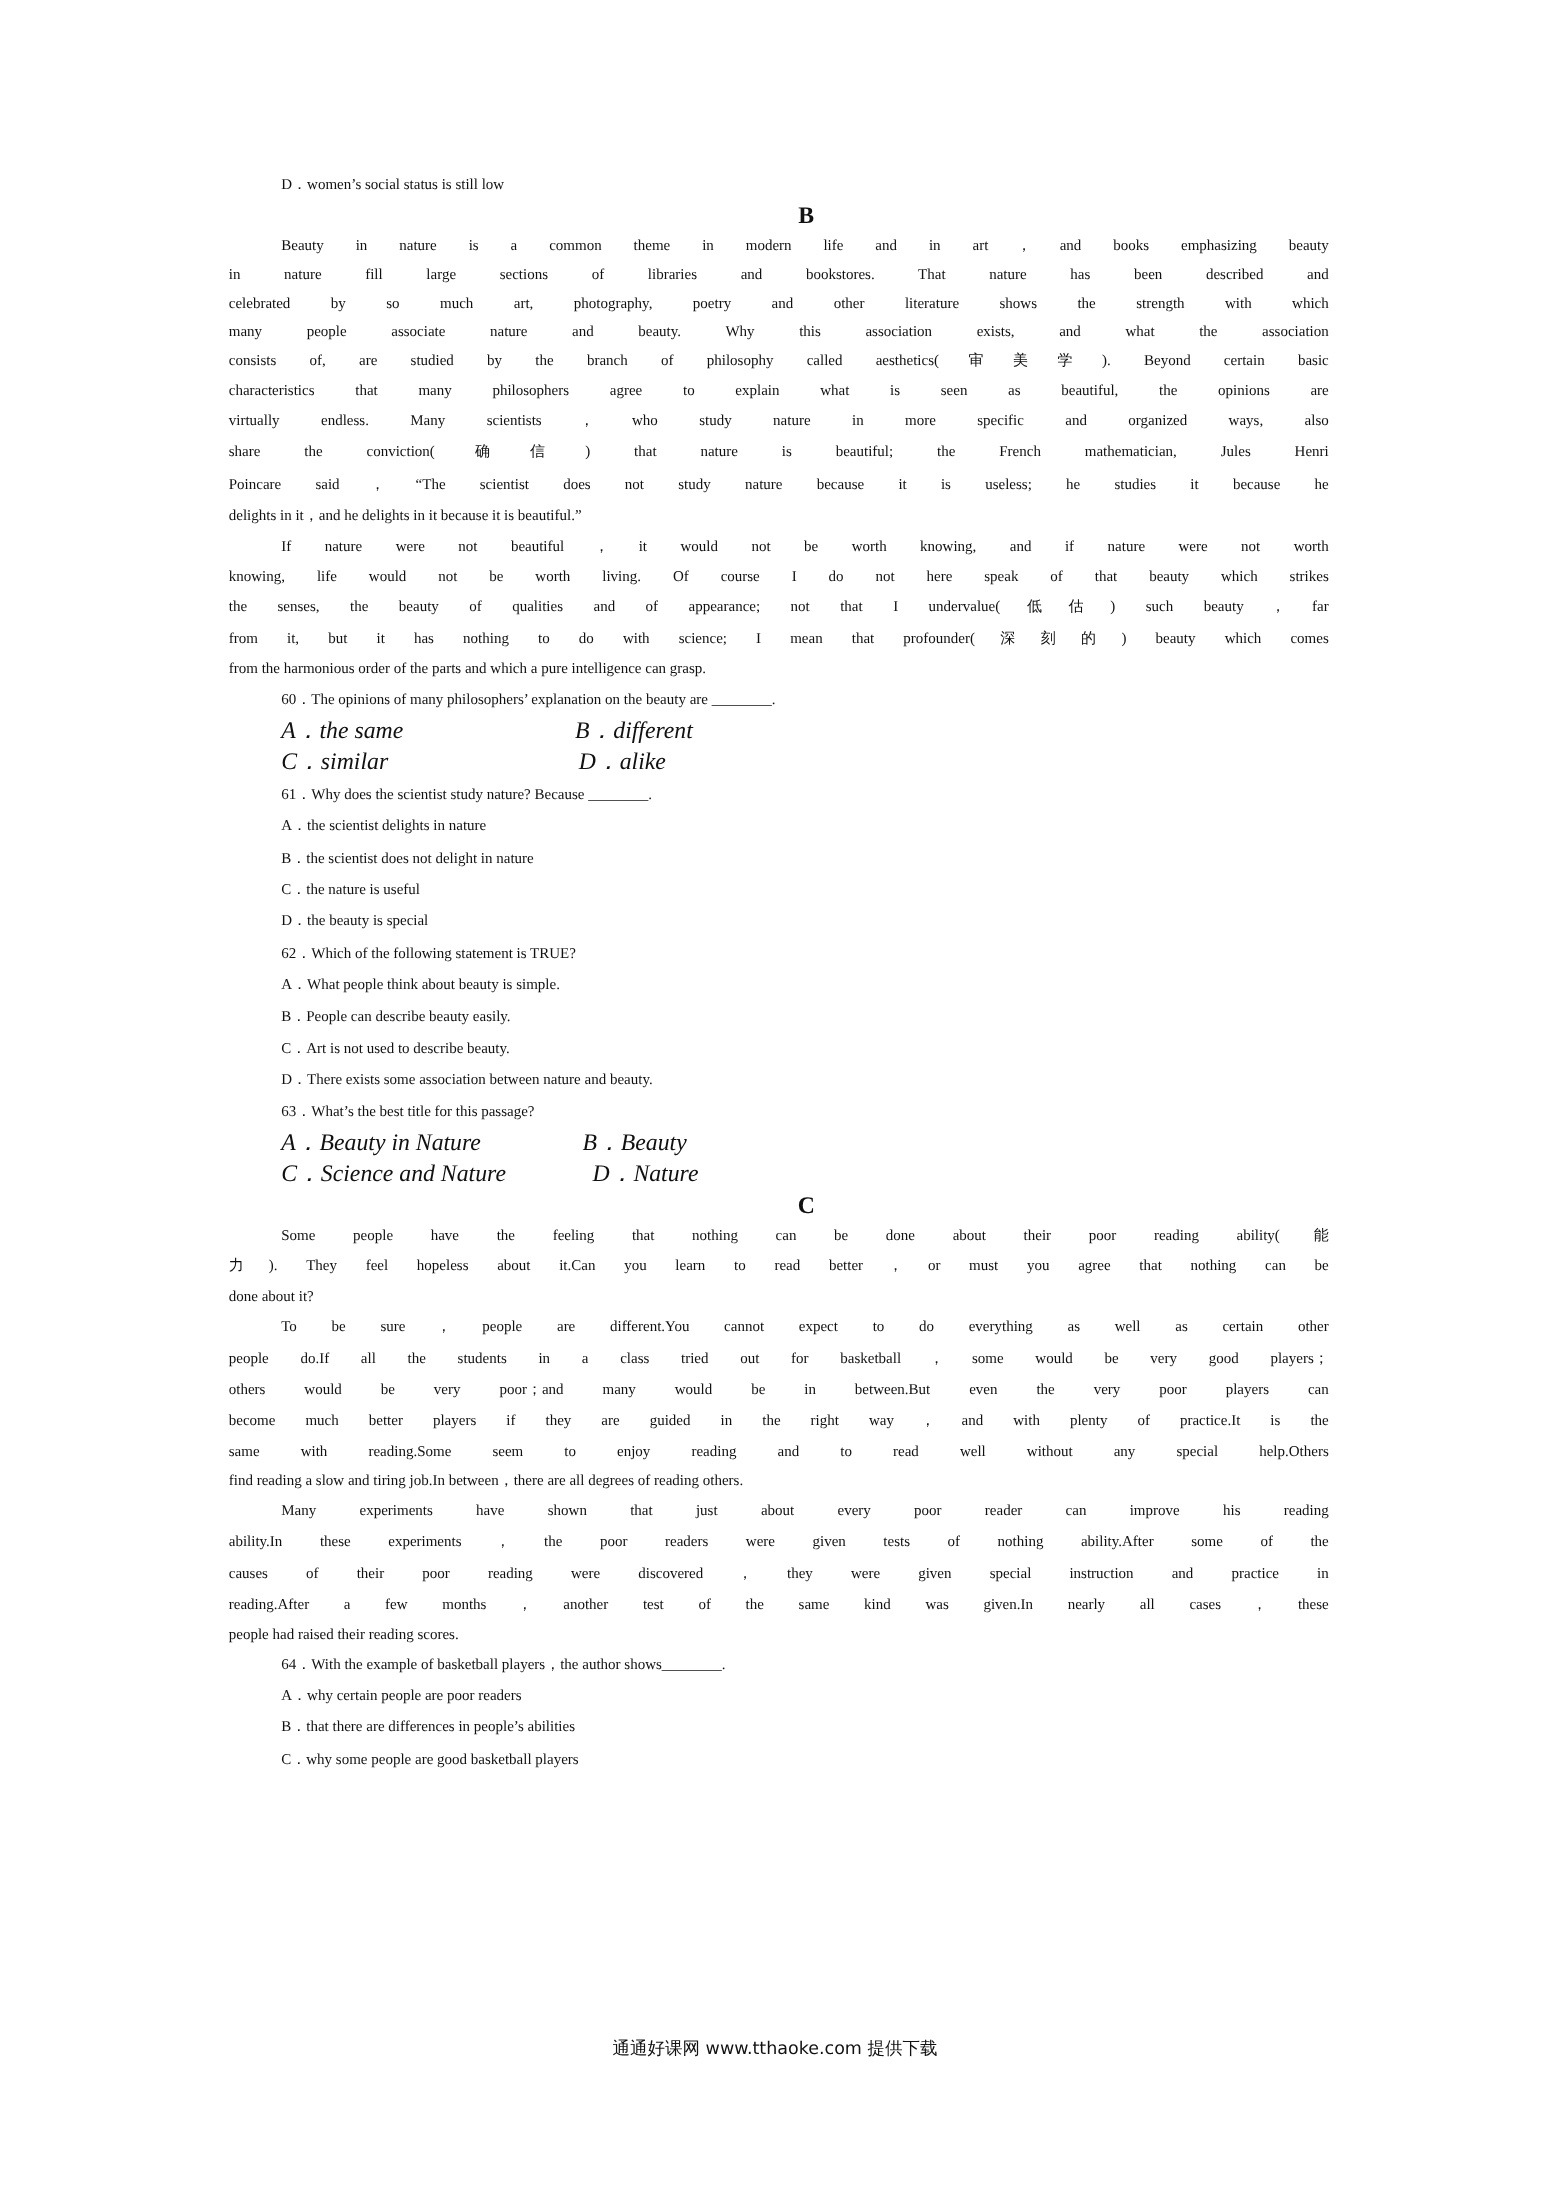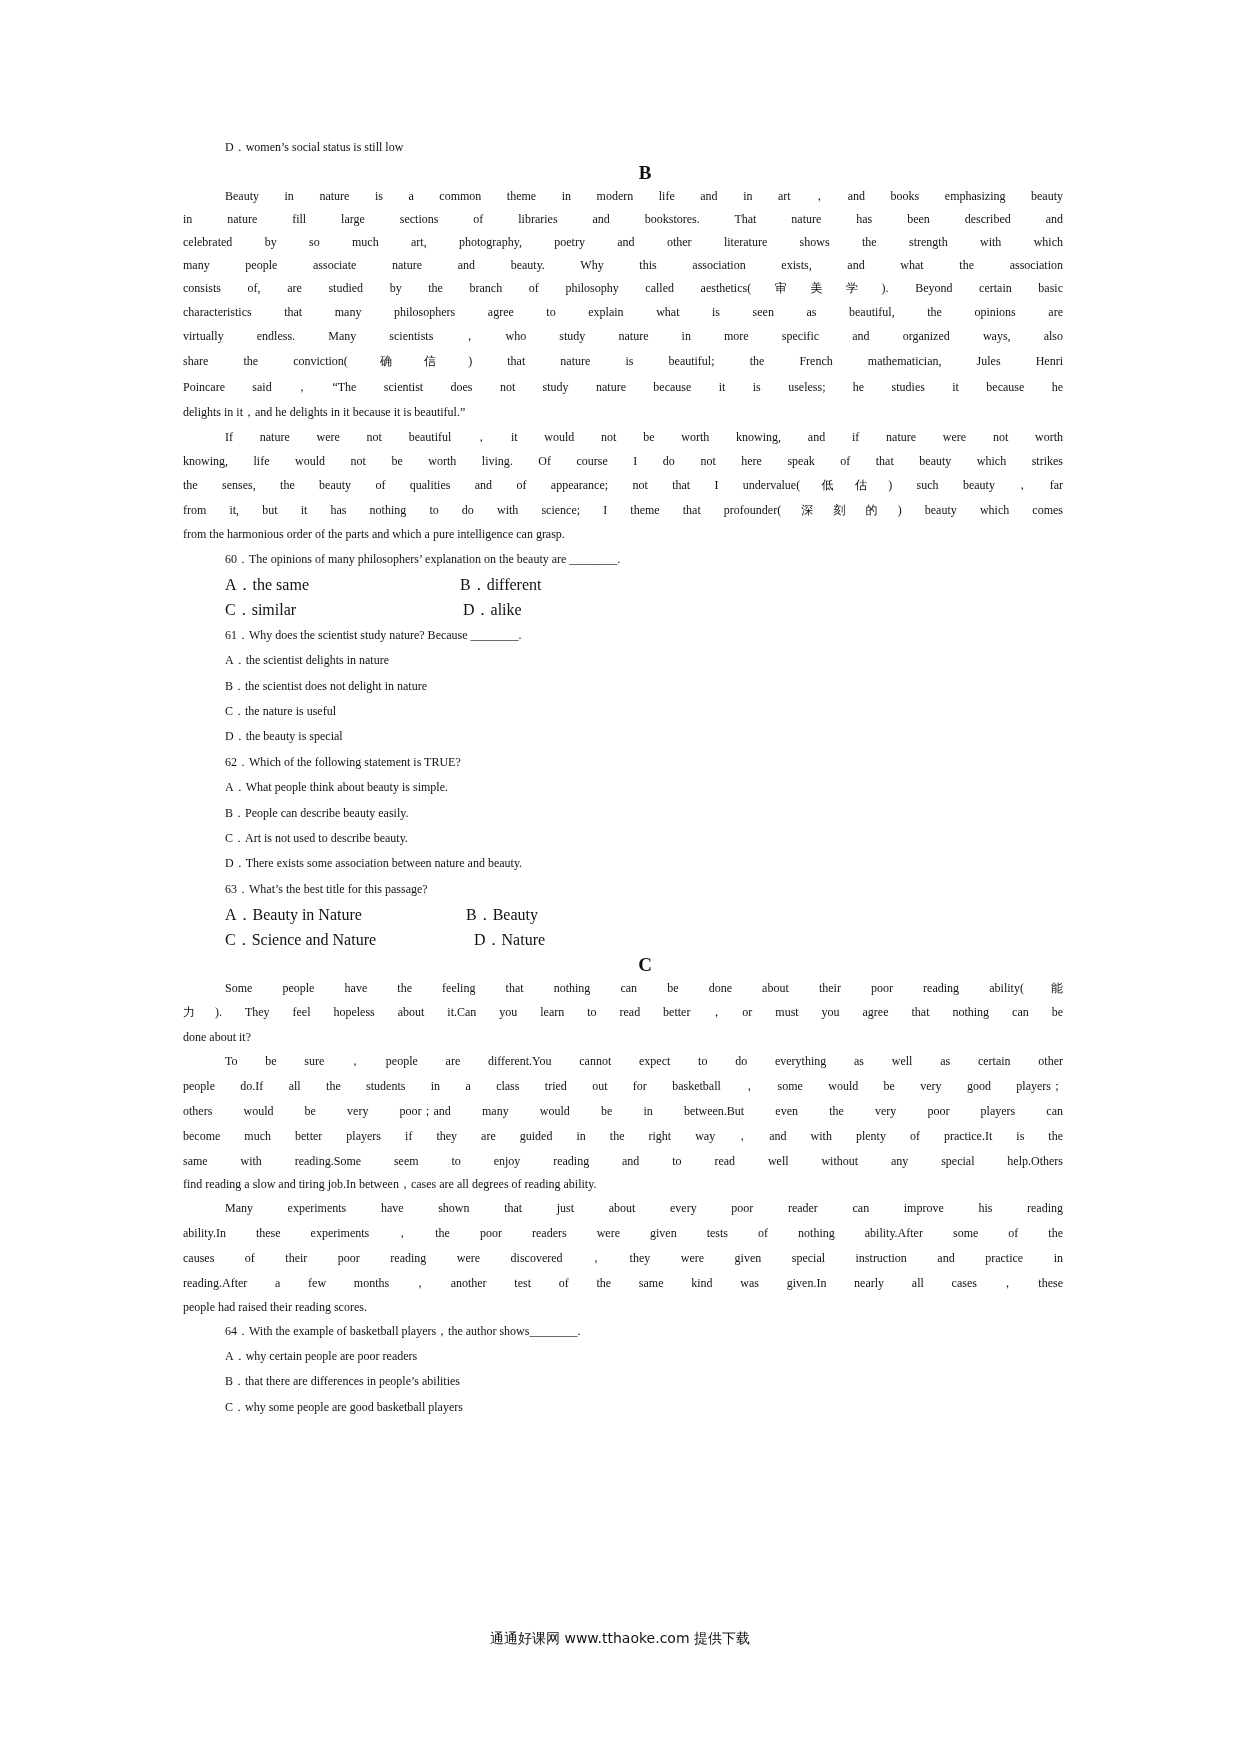--- a/index.html
+++ b/index.html
@@ -3,21 +3,21 @@
 <meta charset="utf-8">
 <style>
   html, body { margin: 0; padding: 0; background: #ffffff; }
   body { width: 1240px; height: 1754px; position: relative; overflow: hidden;
          font-family: "Liberation Serif", "DejaVu Serif", serif; color: #111; }
   .page { position: absolute; left: 0; top: 0; width: 1240px; height: 1754px; }
   .line { position: absolute; left: 183px; width: 880px; font-size: 12px; line-height: 25px; white-space: nowrap; }
   .just { text-align: justify; text-align-last: justify; white-space: normal; }
   .indent { left: 225px; width: 838px; }
   .opt { left: 225px; }
-  .opt2 { position: absolute; font-size: 16px; line-height: 25px; white-space: nowrap; }
+  .opt2 { position: absolute; font-size: 19px; line-height: 25px; white-space: nowrap; font-style: italic; }
   .head { position: absolute; left: 0; width: 1240px; text-align: center; font-weight: bold; font-size: 19px; line-height: 25px; padding-left: 50px; box-sizing: border-box; }
   .footer { position: absolute; left: 0; width: 1240px; top: 1630px; text-align: center; font-size: 14px; font-family: "DejaVu Sans", sans-serif; }
 </style>
 </head>
 <body>
 
 <div class="page">
 
   <div class="line opt" style="top:135px">D．women’s social status is still low</div>
 
@@ -30,21 +30,21 @@
   <div class="line just" style="top:276px">consists of, are studied by the branch of philosophy called aesthetics(审美学). Beyond certain basic</div>
   <div class="line just" style="top:300px">characteristics that many philosophers agree to explain what is seen as beautiful, the opinions are</div>
   <div class="line just" style="top:324px">virtually endless. Many scientists，who study nature in more specific and organized ways, also</div>
   <div class="line just" style="top:349px">share the conviction(确信) that nature is  beautiful; the French mathematician, Jules Henri</div>
   <div class="line just" style="top:375px">Poincare said，“The scientist does not study nature because it is useless; he studies it because he</div>
   <div class="line" style="top:400px">delights in it，and he delights in it because it is beautiful.”</div>
 
   <div class="line just indent" style="top:425px">If nature were not beautiful，it would not be worth knowing, and if nature were not worth</div>
   <div class="line just" style="top:449px">knowing, life would not be worth living. Of course I do not here speak of that beauty which strikes</div>
   <div class="line just" style="top:473px">the senses, the beauty of qualities and of appearance; not that I undervalue(低估) such beauty，far</div>
-  <div class="line just" style="top:498px">from it, but it has nothing to do with science; I theme that profounder(深刻的) beauty which comes</div>
+  <div class="line just" style="top:498px">from it, but it has nothing to do with science; I mean that profounder(深刻的) beauty which comes</div>
   <div class="line" style="top:522px">from the harmonious order of the parts and which a pure intelligence can grasp.</div>
 
   <div class="line opt" style="top:547px">60．The opinions of many philosophers’ explanation on the beauty are ________.</div>
   <div class="opt2" style="top:572px; left:225px">A．the same</div>
   <div class="opt2" style="top:572px; left:460px">B．different</div>
   <div class="opt2" style="top:597px; left:225px">C．similar</div>
   <div class="opt2" style="top:597px; left:463px">D．alike</div>
 
   <div class="line opt" style="top:623px">61．Why does the scientist study nature? Because ________.</div>
   <div class="line opt" style="top:648px">A．the scientist delights in nature</div>
@@ -68,21 +68,21 @@
 
   <div class="line just indent" style="top:976px">Some people have the feeling that nothing can be done about their poor reading ability(能</div>
   <div class="line just" style="top:1000px">力). They feel hopeless about it.Can you learn to read better，or must you agree that nothing can be</div>
   <div class="line" style="top:1025px">done about it?</div>
 
   <div class="line just indent" style="top:1049px">To be sure，people are different.You cannot expect to do everything as well as certain other</div>
   <div class="line just" style="top:1074px">people do.If all the students in a class tried out for basketball，some would be very good players；</div>
   <div class="line just" style="top:1099px">others would be very poor；and many would be in between.But even the very poor players can</div>
   <div class="line just" style="top:1124px">become much better players if they are guided in the right way，and with plenty of practice.It is the</div>
   <div class="line just" style="top:1149px">same with reading.Some seem to enjoy reading and to read well without any special help.Others</div>
-  <div class="line" style="top:1172px">find reading a slow and tiring job.In between，cases are all degrees of reading ability.</div>
+  <div class="line" style="top:1172px">find reading a slow and tiring job.In between，there are all degrees of reading others.</div>
 
   <div class="line just indent" style="top:1196px">Many experiments have shown that just about every poor reader can improve his reading</div>
   <div class="line just" style="top:1221px">ability.In these experiments，the poor readers were given tests of nothing ability.After some of the</div>
   <div class="line just" style="top:1246px">causes of their poor reading were discovered，they were given special instruction and practice in</div>
   <div class="line just" style="top:1271px">reading.After a few months，another test of the same kind was given.In nearly all cases，these</div>
   <div class="line" style="top:1295px">people had raised their reading scores.</div>
 
   <div class="line opt" style="top:1319px">64．With the example of basketball players，the author shows________.</div>
   <div class="line opt" style="top:1344px">A．why certain people are poor readers</div>
   <div class="line opt" style="top:1369px">B．that there are differences in people’s abilities</div>

